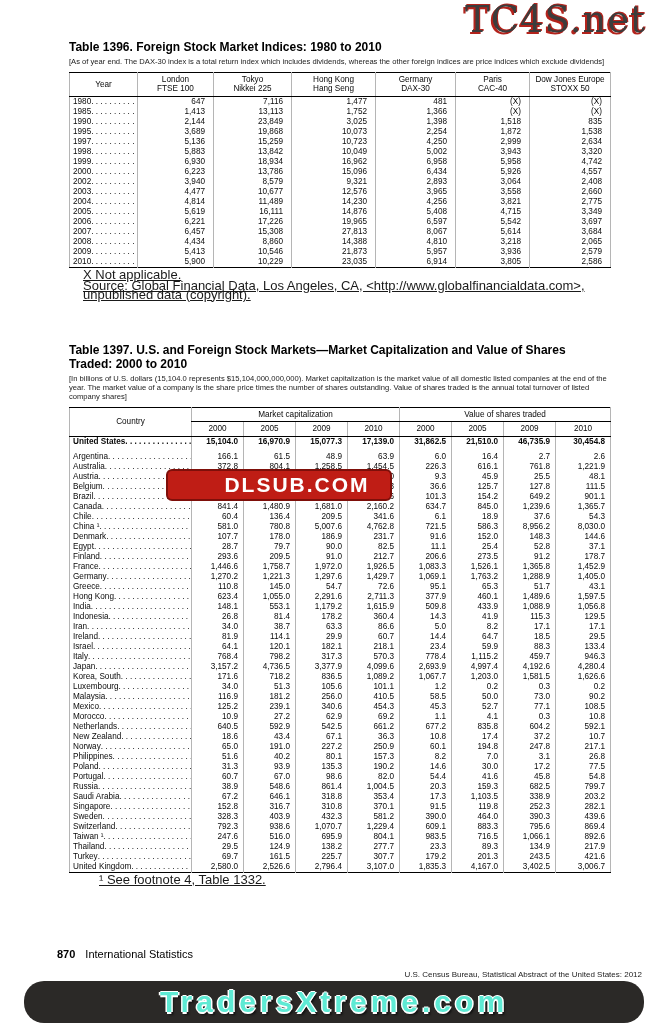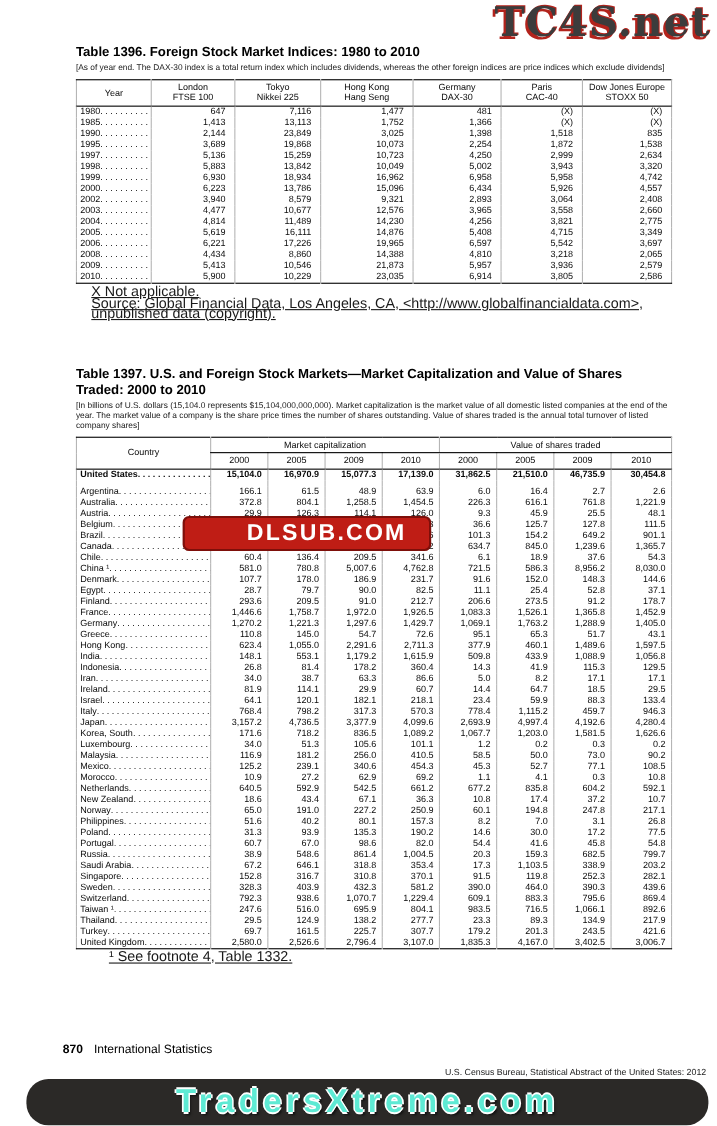--- a/index.html
+++ b/index.html
@@ -35,21 +35,21 @@
   .boldrow td { font-weight:bold; }
   tr.spacer td { height:5px; line-height:5px; font-size:1px; padding:0; }
   .fnote { font-size:13px; line-height:9px; margin-top:2px; padding-left:14px; color:#1a1a1a;text-decoration:underline; }
   .fnote.sup-note { padding-left:30px; }
   .page-footer { position:absolute; left:57px; top:948px; font-size:11px; color:#000; }
   .pagenum { font-weight:bold; margin-right:10px; }
   .pubLine { position:absolute; right:10px; top:970px; font-size:8px; color:#222; }
   
   .wm-top {
     position:absolute; top:0; right:6px; z-index:6;
-    font-family:"DejaVu Serif", serif; font-weight:bold; font-size:37px; line-height:40px;
+    font-family:"DejaVu Serif", serif; font-weight:normal; font-size:37px; line-height:40px;
     color:#3c3c3c; letter-spacing:1px;
     text-shadow:-2px 2px 0 #b3231c, 1px -1px 0 #b3231c;
   }
   .wm-mid {
     position:absolute; top:469px; left:166px; width:226px; height:32px; z-index:6;
     background:#bf1d15; border:2px solid #7e0f0a; border-radius:6px;
     color:#fff; font-weight:bold; font-size:21px; letter-spacing:2px;
     display:flex; align-items:center; justify-content:center;padding-left:36px;
   }
   .wm-bottom {
@@ -287,20 +287,34 @@
             <td class="num">6,221</td>
             <td class="num">17,226</td>
             <td class="num">19,965</td>
             <td class="num">6,597</td>
             <td class="num">5,542</td>
             <td class="num">3,697</td>
           </tr>
           <tr>
             <td class="lab">
               <div class="labwrap">
+                <span>2007</span>
+                <span class="leader"></span>
+              </div>
+            </td>
+            <td class="num">6,457</td>
+            <td class="num">15,308</td>
+            <td class="num">27,813</td>
+            <td class="num">8,067</td>
+            <td class="num">5,614</td>
+            <td class="num">3,684</td>
+          </tr>
+          <tr>
+            <td class="lab">
+              <div class="labwrap">
                 <span>2008</span>
                 <span class="leader"></span>
               </div>
             </td>
             <td class="num">4,434</td>
             <td class="num">8,860</td>
             <td class="num">14,388</td>
             <td class="num">4,810</td>
             <td class="num">3,218</td>
             <td class="num">2,065</td>

